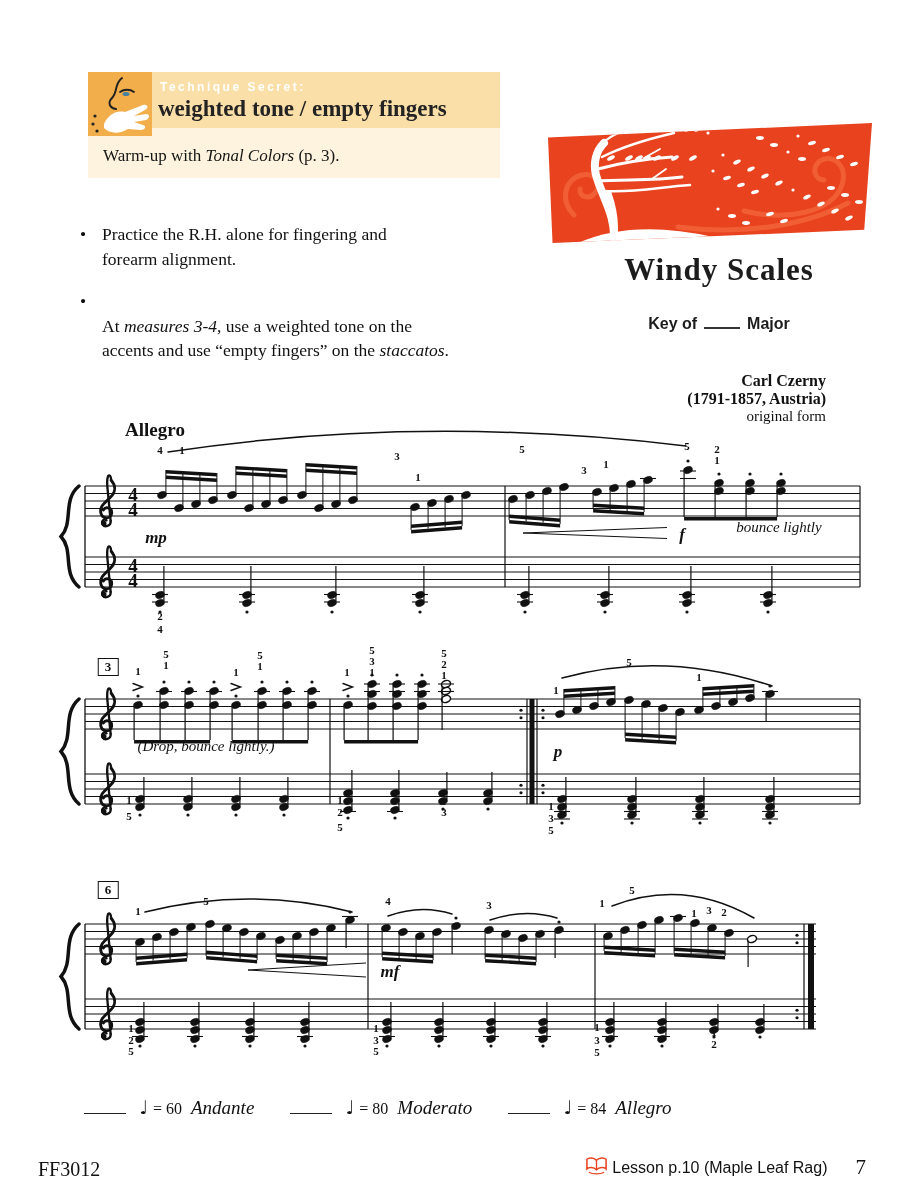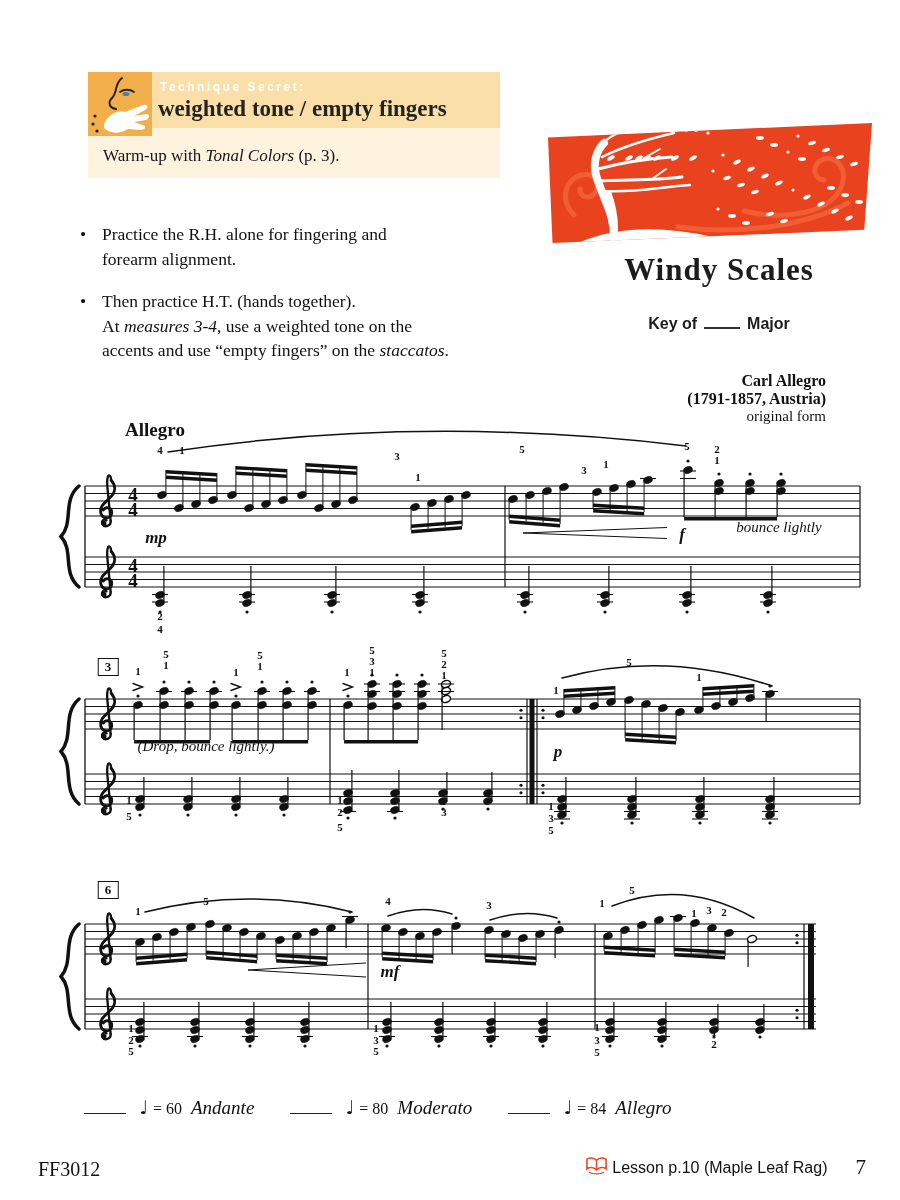--- a/index.html
+++ b/index.html
@@ -78,21 +78,21 @@
     </div>
   </div>
 
   <div class="bullets">
     <div class="bullet-item">
       <span class="bdot">•</span>
       <span><span>Practice the R.H. alone for fingering and</span><br><span>forearm alignment.</span></span>
     </div>
     <div class="bullet-item">
       <span class="bdot">•</span>
-      <span><span>Then practice H.T. (hands together).</span><br><span>At </span><i>measures 3-4</i><span>, use a weighted tone on the</span><br><span>accents and use “empty fingers” on the </span><i>staccatos</i><span>.</span></span>
+      <span><br><span>At </span><i>measures 3-4</i><span>, use a weighted tone on the</span><br><span>accents and use “empty fingers” on the </span><i>staccatos</i><span>.</span></span>
     </div>
   </div>
 
   <div class="artwork">
     <svg id="art-svg" viewBox="0 0 324 120" width="324" height="120">
         <path d="M26,92 C12,78 16,56 34,52 C48,49 54,62 47,70 C41,77 31,74 32,66" stroke="#f4683e" stroke-width="5" fill="none" opacity="0.75" stroke-linecap="round"></path>
         <path d="M196,88 C238,98 284,90 294,62 C300,42 284,30 272,38 C263,45 267,57 276,57" stroke="#f4683e" stroke-width="5" fill="none" opacity="0.75" stroke-linecap="round"></path>
         <path d="M130,104 C190,112 255,104 300,80" stroke="#f4683e" stroke-width="5" fill="none" opacity="0.75" stroke-linecap="round"></path>
         <path d="M30,120 Q85,96 165,114 L165,120 Z" fill="#fff"></path>
         <path d="M66,120 C68,92 54,74 48,52 C45,40 48,28 56,20" stroke="#fff" stroke-width="8" fill="none" stroke-linecap="round"></path>
@@ -151,21 +151,21 @@
         <circle cx="175" cy="32" r="1.6" fill="#fff"></circle>
         <ellipse cx="222" cy="91" rx="4" ry="1.9" fill="#fff" transform="rotate(-13 222 91)"></ellipse>
       </svg>
   </div>
 
   <h1 class="piece-title">Windy Scales</h1>
   <div class="keyline">
     <span>Key of</span><span class="blank"></span><span>Major</span>
   </div>
   <div class="composer">
-    <div>Carl Allegro</div>
+    <div>Carl Czerny</div>
     <div>(1791-1857, Austria)</div>
     <div class="cnote">original form</div>
   </div>
 
   <svg id="score-svg" width="900" height="1200" viewBox="0 0 900 1200">
       <line x1="85" y1="486" x2="860" y2="486" stroke="#111111" stroke-width="1"></line>
       <line x1="85" y1="493.5" x2="860" y2="493.5" stroke="#111111" stroke-width="1"></line>
       <line x1="85" y1="501" x2="860" y2="501" stroke="#111111" stroke-width="1"></line>
       <line x1="85" y1="508.5" x2="860" y2="508.5" stroke="#111111" stroke-width="1"></line>
       <line x1="85" y1="516" x2="860" y2="516" stroke="#111111" stroke-width="1"></line>

